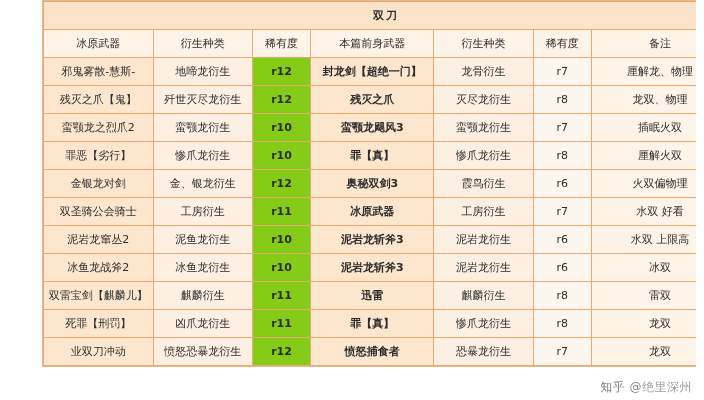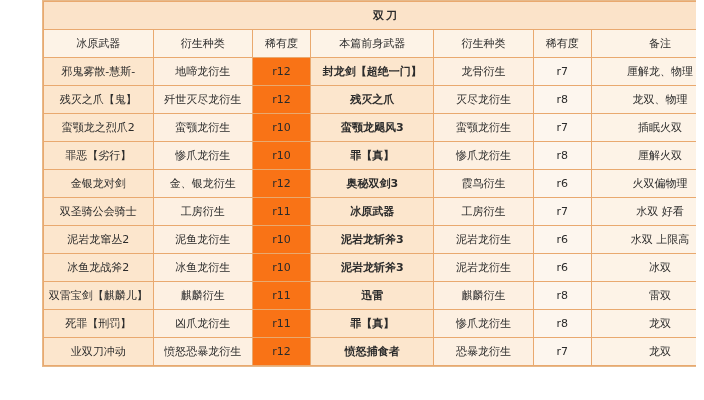--- a/index.html
+++ b/index.html
@@ -58,21 +58,21 @@
     font-size: 12px;
     font-weight: normal;
     height: 28px;
     color: #222222;
   }
   tr.data-row td {
     background: #fdf3e7;
   }
   tr.data-row td.c0 { background: #fce6cd; font-size: 11px; }
   tr.data-row td.c1 { background: #fdf0e2; }
-  tr.data-row td.c2 { background: #f97316; }
+  tr.data-row td.c2 { background: #84cc16; font-weight: bold; }
   tr.data-row td.c3 { background: #fce6cd; font-weight: bold; }
   tr.data-row td.c4 { background: #fdf0e2; }
   tr.data-row td.c5 { background: #fdf6ee; }
   tr.data-row td.c6 { background: #fdf3e7; }
 
   
   .left-strip {
     position: absolute;
     left: 0; top: 0; width: 8px; height: 400px;
     background: #ffffff;
@@ -230,14 +230,19 @@
           <td class="c4">恐暴龙衍生</td>
           <td class="c5">r7</td>
           <td class="c6">龙双</td>
         </tr>
       </tbody>
     </table>
   </div>
 
   <div class="left-strip"></div>
   <div class="right-strip"></div>
+  <div class="bottom-bar">
+    <div class="watermark">
+      <span class="zhihu">知乎</span><span> @</span><span class="user">绝里深州</span>
+    </div>
+  </div>
 
 </div>
 
 </body></html>

